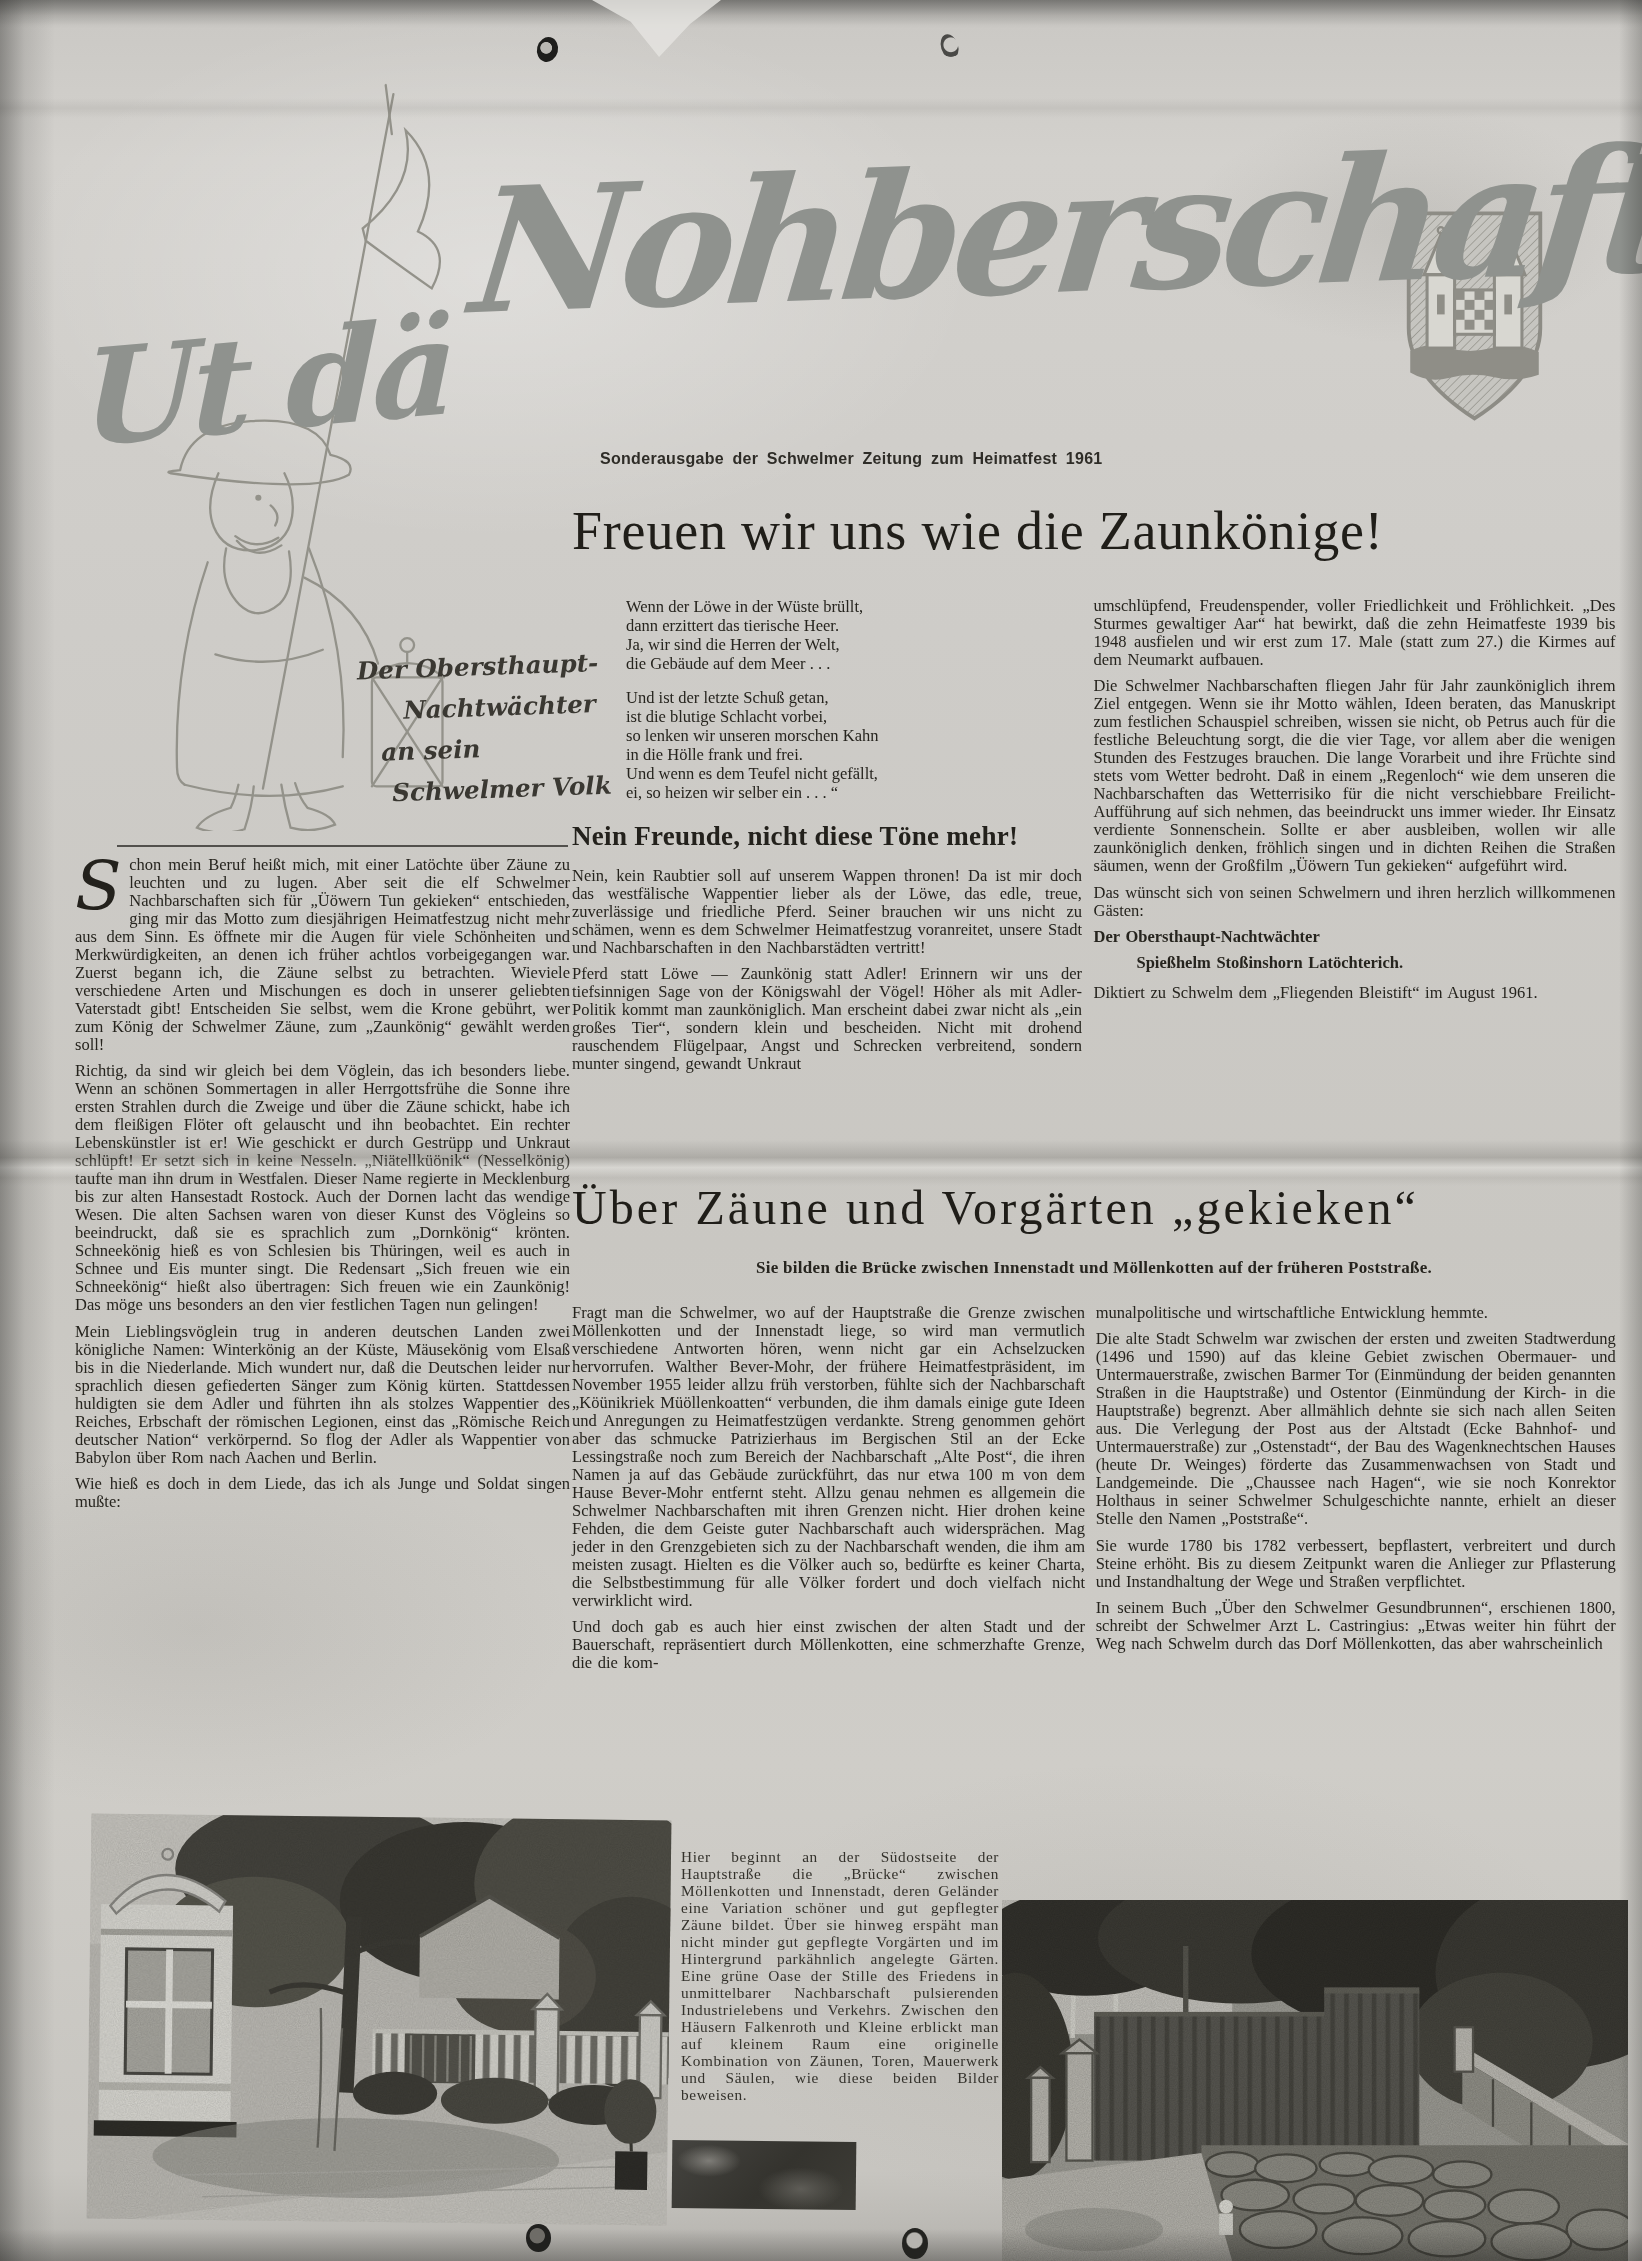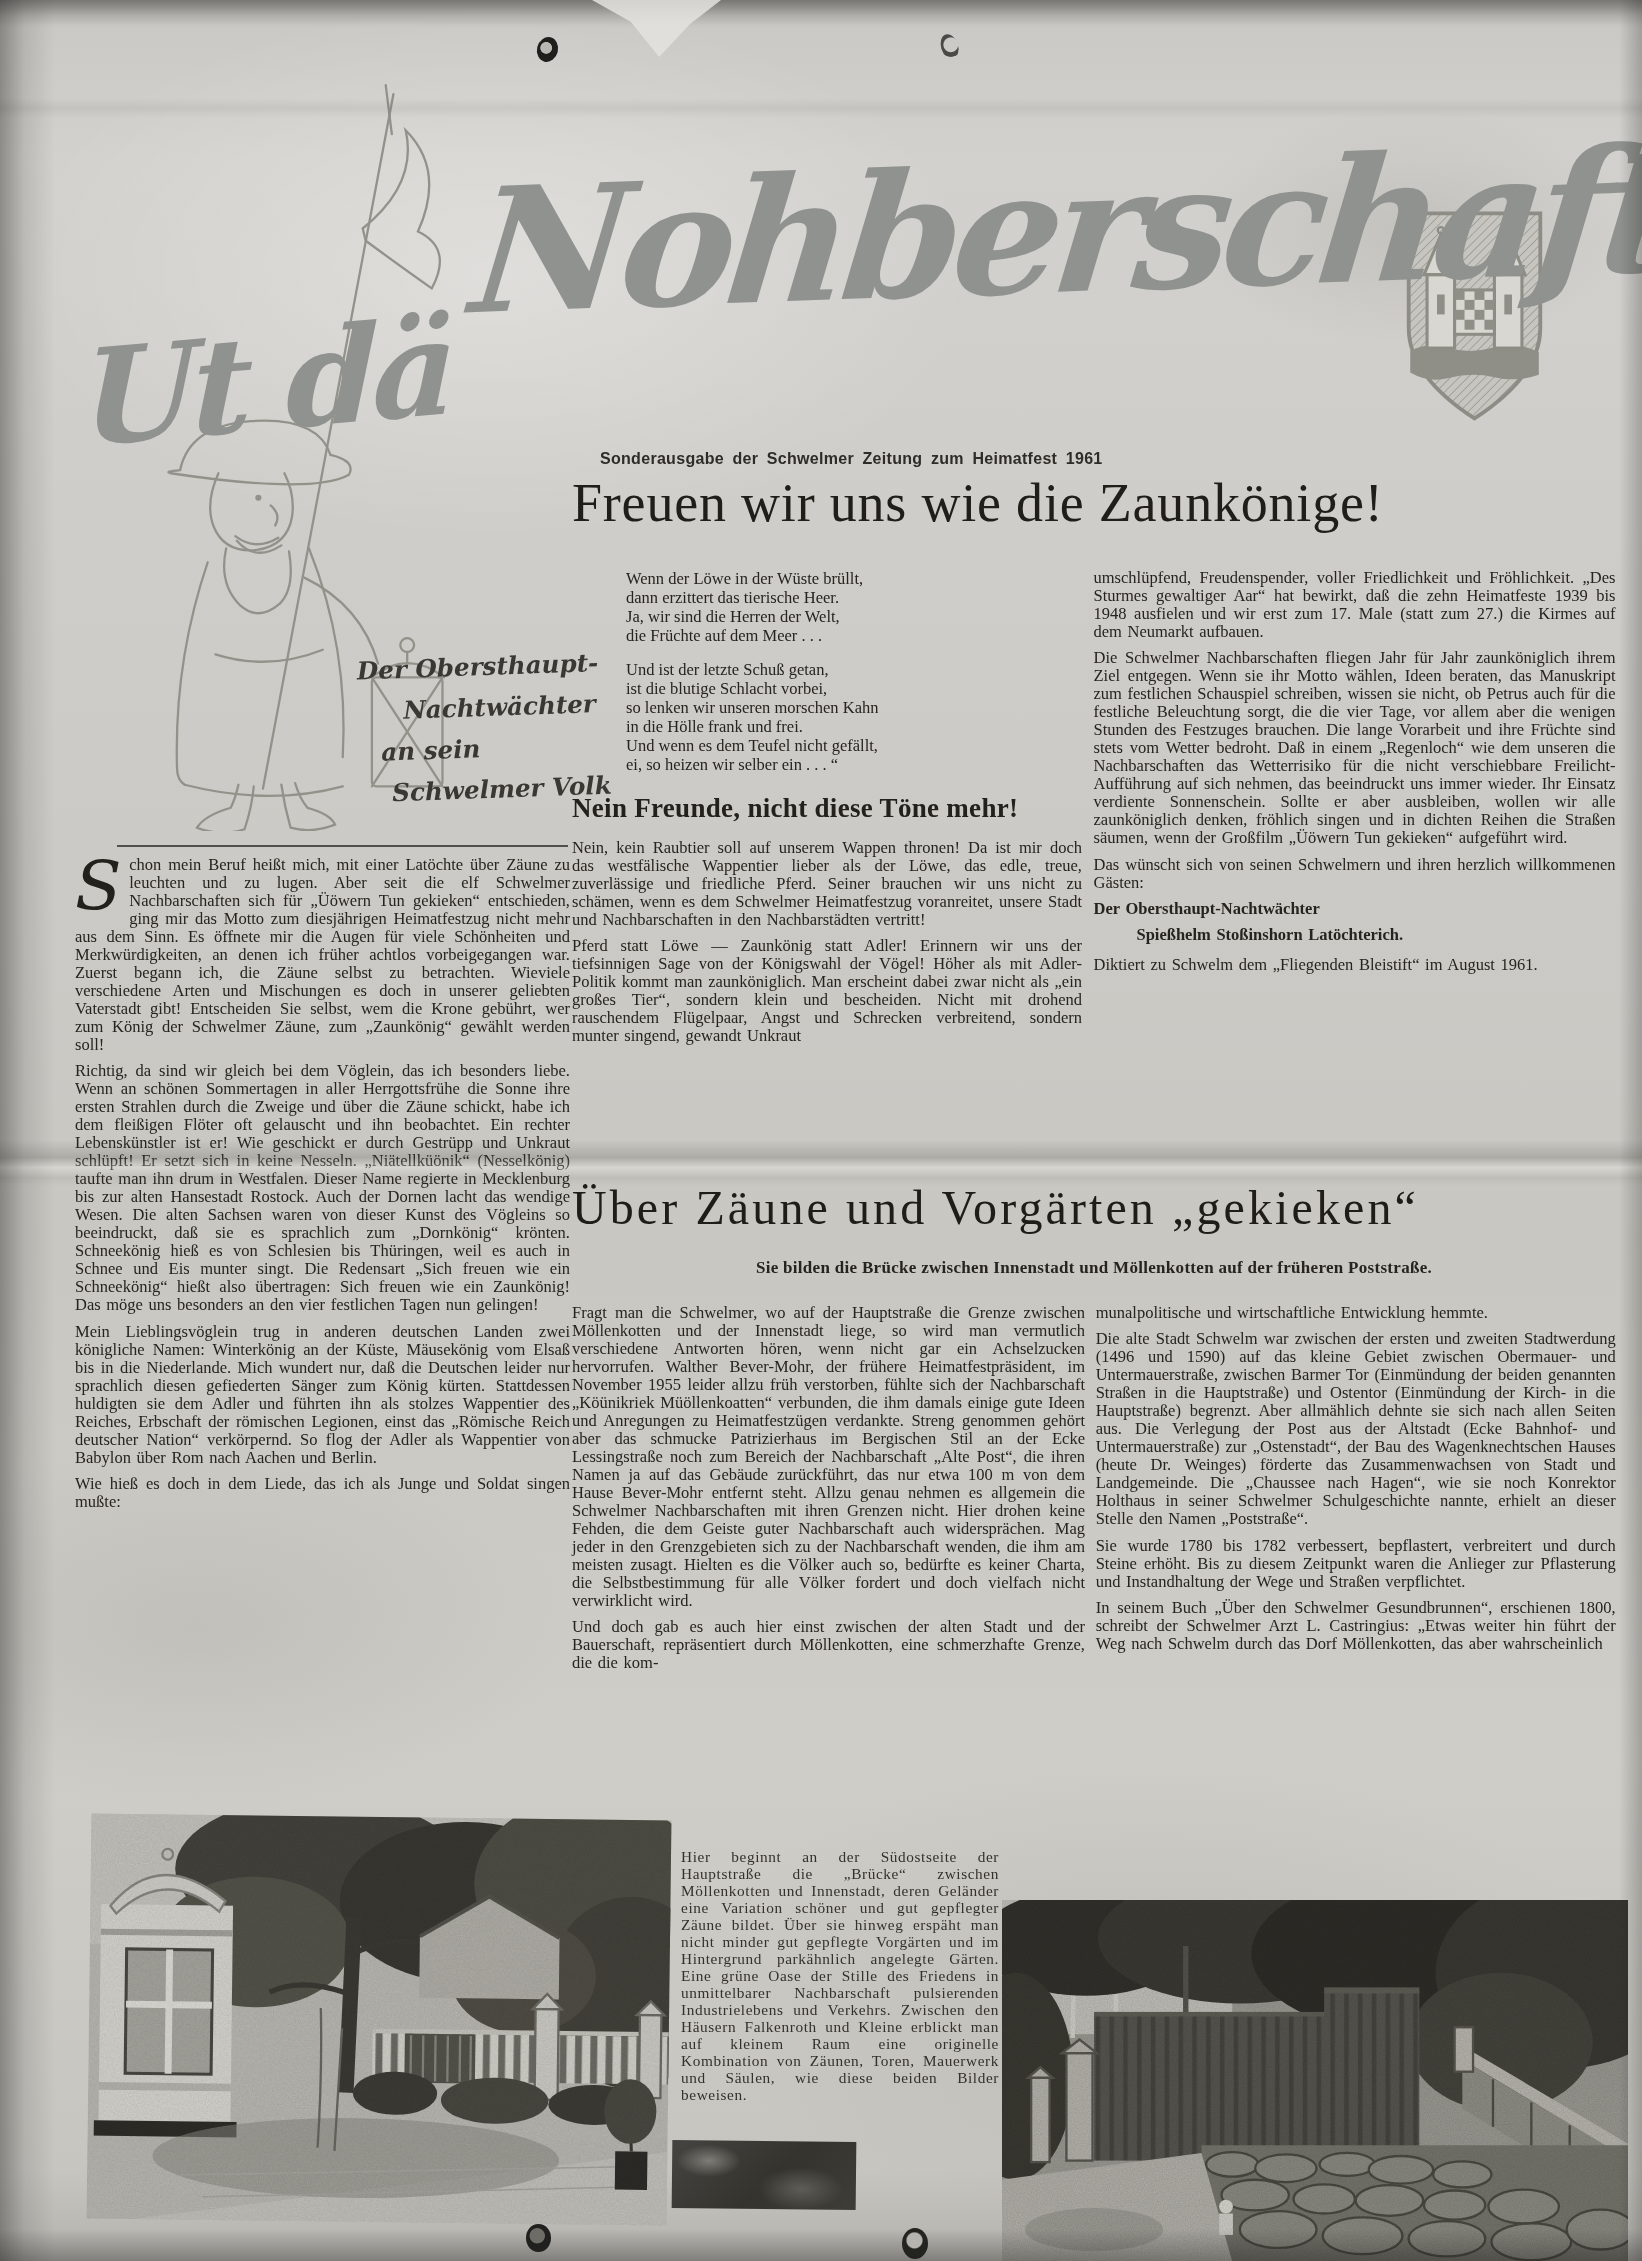--- a/index.html
+++ b/index.html
@@ -64,21 +64,21 @@
   .dedication div:nth-child(2){ margin-left:45px; }
   .dedication div:nth-child(3){ margin-left:21.5px; }
   .dedication div:nth-child(4){ margin-left:31px; }
 
   
   p, .poem div { font-size:16.5px; line-height:18px; }
   p { text-align:justify; margin-bottom:8.4px; word-spacing:1.5px; }
   .poem { margin-left:54px; margin-bottom:15.3px; }
   .poem div { line-height:19px; }
 
-  .a1 { left:572px; top:472px; width:1044px; z-index:4; }
+  .a1 { left:572px; top:500px; width:1044px; z-index:4; }
   .a1 h1 { font-size:54px; font-weight:normal; letter-spacing:0.8px; white-space:nowrap; margin-bottom:35px; color:#201e19;}
   .cols { display:flex; }
   .a1 .colM { width:510px; margin-right:11.5px; }
   .a1 .colR { width:522px; }
   .crosshead { font-size:27px; font-weight:bold; letter-spacing:0.3px; margin:18.4px 0 15.3px; color:#23211c;}
   .sig-role { font-weight:bold; margin:4.6px 0 7.7px; text-align:left; }
   .sig-name { font-weight:bold; margin-left:43px; margin-bottom:12.3px; text-align:left; }
 
   .left-col { left:75px; top:856px; width:495px; z-index:4; }
   .dropcap { float:left; font-family:"DejaVu Serif", serif; font-style:italic;
@@ -190,21 +190,21 @@
 </div>
 
 <div class="abs a1">
   <h1>Freuen wir uns wie die Zaunkönige!</h1>
   <div class="cols">
     <div class="colM">
       <div class="poem">
         <div>Wenn der Löwe in der Wüste brüllt,</div>
         <div>dann erzittert das tierische Heer.</div>
         <div>Ja, wir sind die Herren der Welt,</div>
-        <div>die Früchte auf dem Meer . . .</div>
+        <div>die Gebäude auf dem Meer . . .</div>
       </div>
       <div class="poem">
         <div>Und ist der letzte Schuß getan,</div>
         <div>ist die blutige Schlacht vorbei,</div>
         <div>so lenken wir unseren morschen Kahn</div>
         <div>in die Hölle frank und frei.</div>
         <div>Und wenn es dem Teufel nicht gefällt,</div>
         <div>ei, so heizen wir selber ein . . . “</div>
       </div>
       <div class="crosshead">Nein Freunde, nicht diese Töne mehr!</div>

